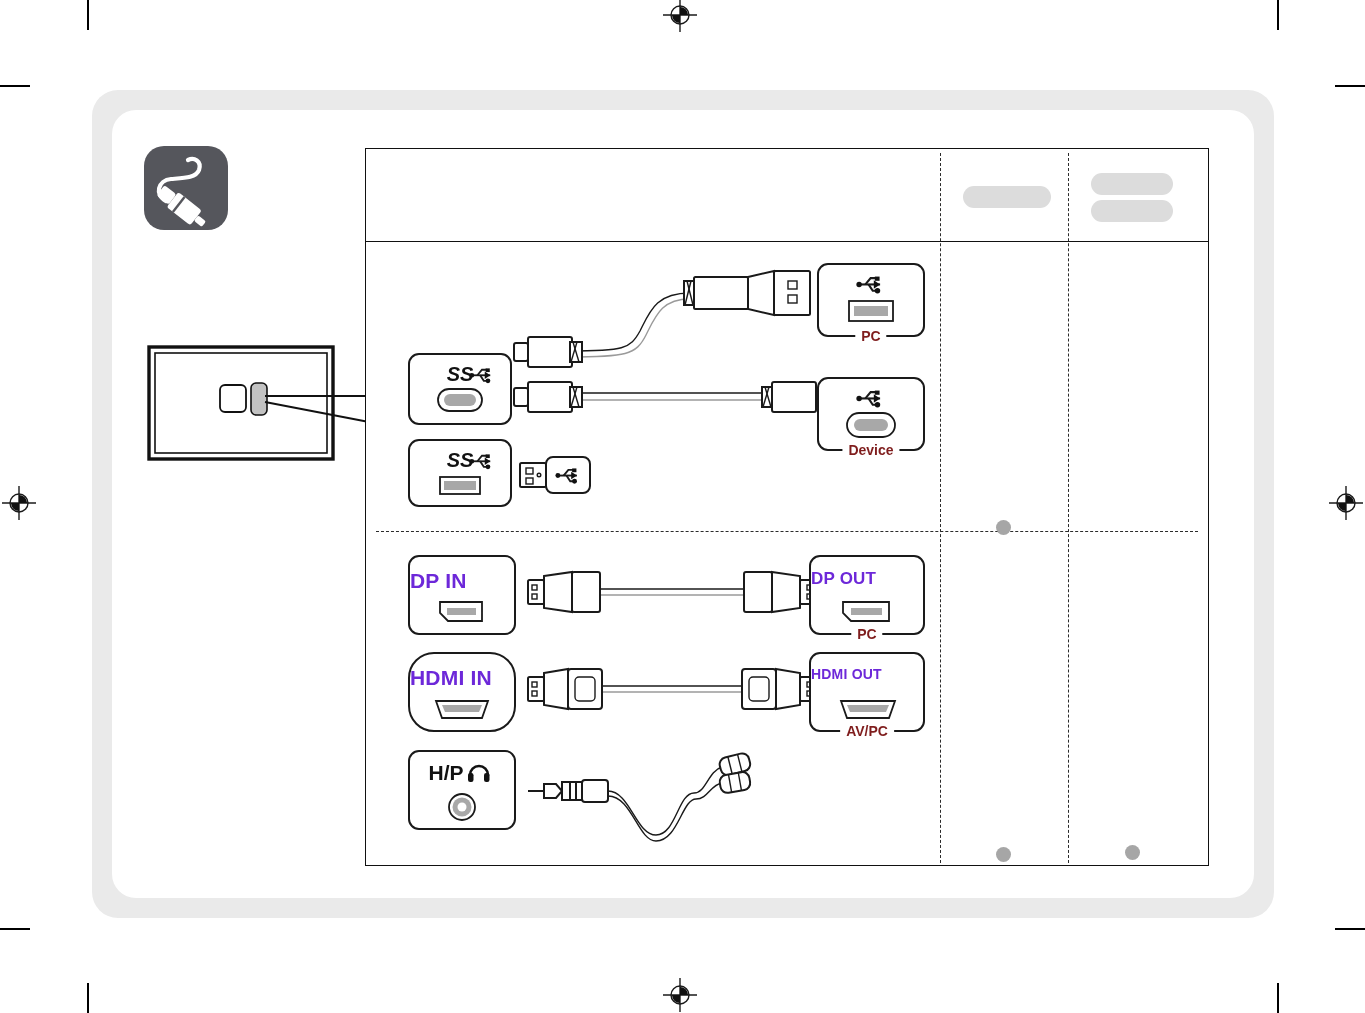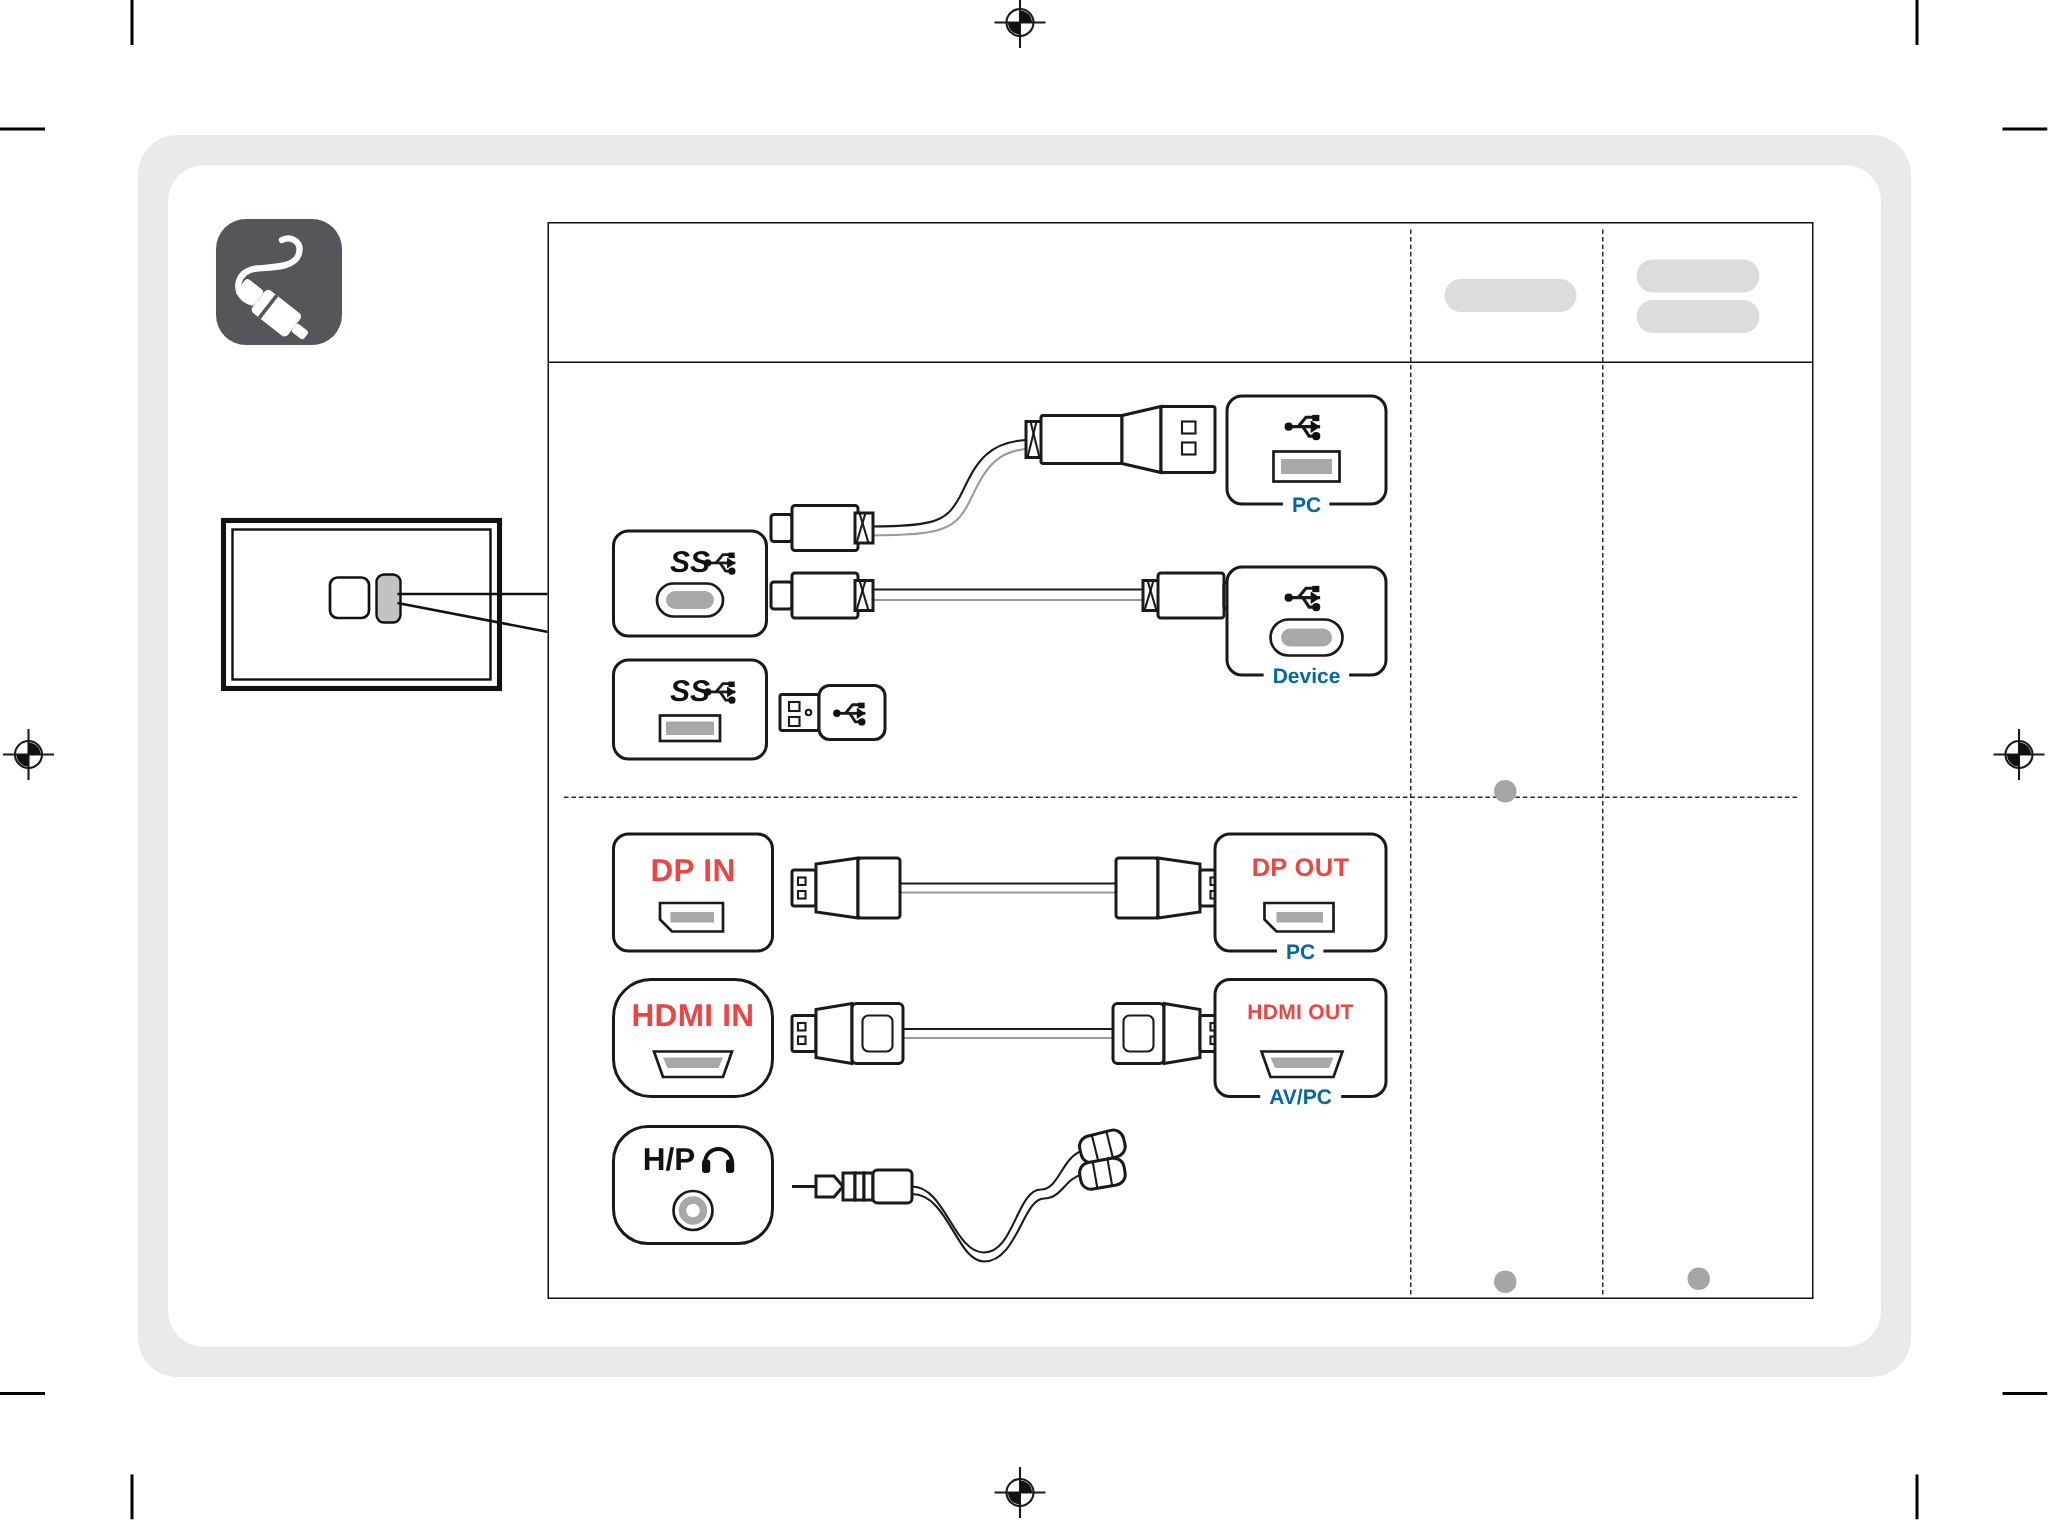--- a/index.html
+++ b/index.html
@@ -97,37 +97,37 @@
   .port {
     position: absolute;
     border: 2.1px solid #1a1a1a;
     border-radius: 11px;
     box-sizing: border-box;
     background: #fff;
   }
   .port-label {
     position: absolute;
     left: 0; right: 0;
-    text-align: center;
+    text-align: left;
     font-weight: bold;
-    color: #ef4444;
+    color: #6d28d9;
     letter-spacing: .2px;
     white-space: nowrap;
   }
   
   .tile-caption {
     position: absolute;
     bottom: -10px;
     left: 50%;
     transform: translateX(-50%);
     background: #fff;
     padding: 0 6px;
     font-size: 14px;
     font-weight: bold;
-    color: #0369a1;
+    color: #7f1d1d;
     white-space: nowrap;
     line-height: 18px;
   }
 
   svg { display: block; overflow: visible; }
   .ln  { fill: none; stroke: #1a1a1a; stroke-width: 2; }
   .ln-thin { fill: none; stroke: #1a1a1a; stroke-width: 1.4; }
   .ln-grey { fill: none; stroke: #9a9a9a; stroke-width: 1.4; }
   .fillw { fill: #ffffff; stroke: #1a1a1a; stroke-width: 2; }
   .blk { fill: #111; }
@@ -418,21 +418,21 @@
 
   <div class="port" style="left:443px; top:503px; width:116px; height:80px;">
     <span class="port-label" style="top:12px; font-size:14px;">HDMI OUT</span>
     <svg width="112" height="76" viewBox="0 0 112 76" style="position:absolute; left:0; top:0;">
       <path d="M30 47 L84 47 L78 64 L36 64 Z" fill="#fff" stroke="#1a1a1a" stroke-width="1.8"></path>
       <path d="M36 51 L78 51 L75 58 L39 58 Z" fill="#a8a8a8"></path>
     </svg>
     <span class="tile-caption">AV/PC</span>
   </div>
 
-  <div class="port" style="left:42px; top:601px; width:108px; height:80px;border-radius:24px;">
+  <div class="port" style="left:42px; top:601px; width:108px; height:80px;">
     <svg width="104" height="76" viewBox="0 0 104 76" style="position:absolute; left:0; top:0;">
       <text x="36" y="28" text-anchor="middle" font-family="Liberation Sans, sans-serif" font-size="21" font-weight="bold" class="blk">H/P</text>
       <g transform="translate(58,9)">
         <path d="M2 14 a9 9 0 0 1 18 0" fill="none" stroke="#111" stroke-width="2.6"></path>
         <rect x="0" y="12" width="5.5" height="9" rx="2.2" class="blk"></rect>
         <rect x="16" y="12" width="5.5" height="9" rx="2.2" class="blk"></rect>
       </g>
       <circle cx="52" cy="55" r="13" fill="#fff" stroke="#1a1a1a" stroke-width="1.8"></circle>
       <circle cx="52" cy="55" r="9.5" fill="#a8a8a8"></circle>
       <circle cx="52" cy="55" r="4.5" fill="#ffffff"></circle>

